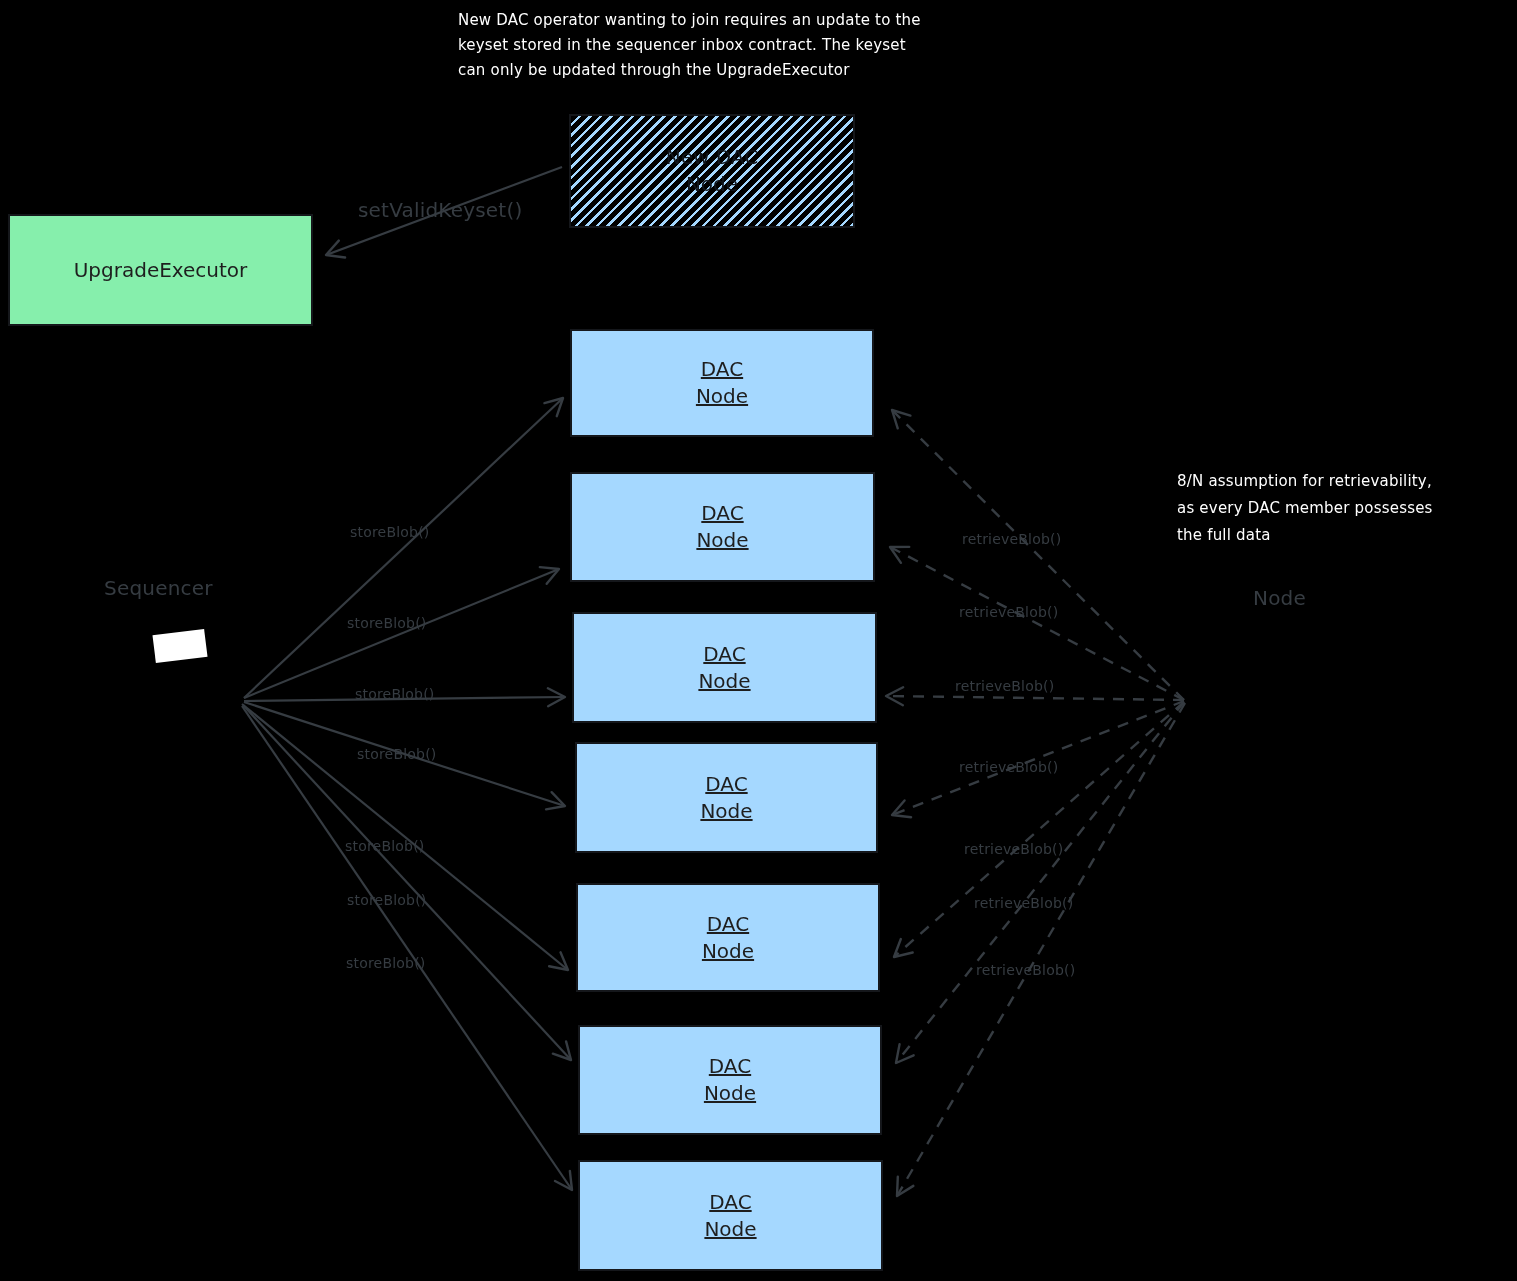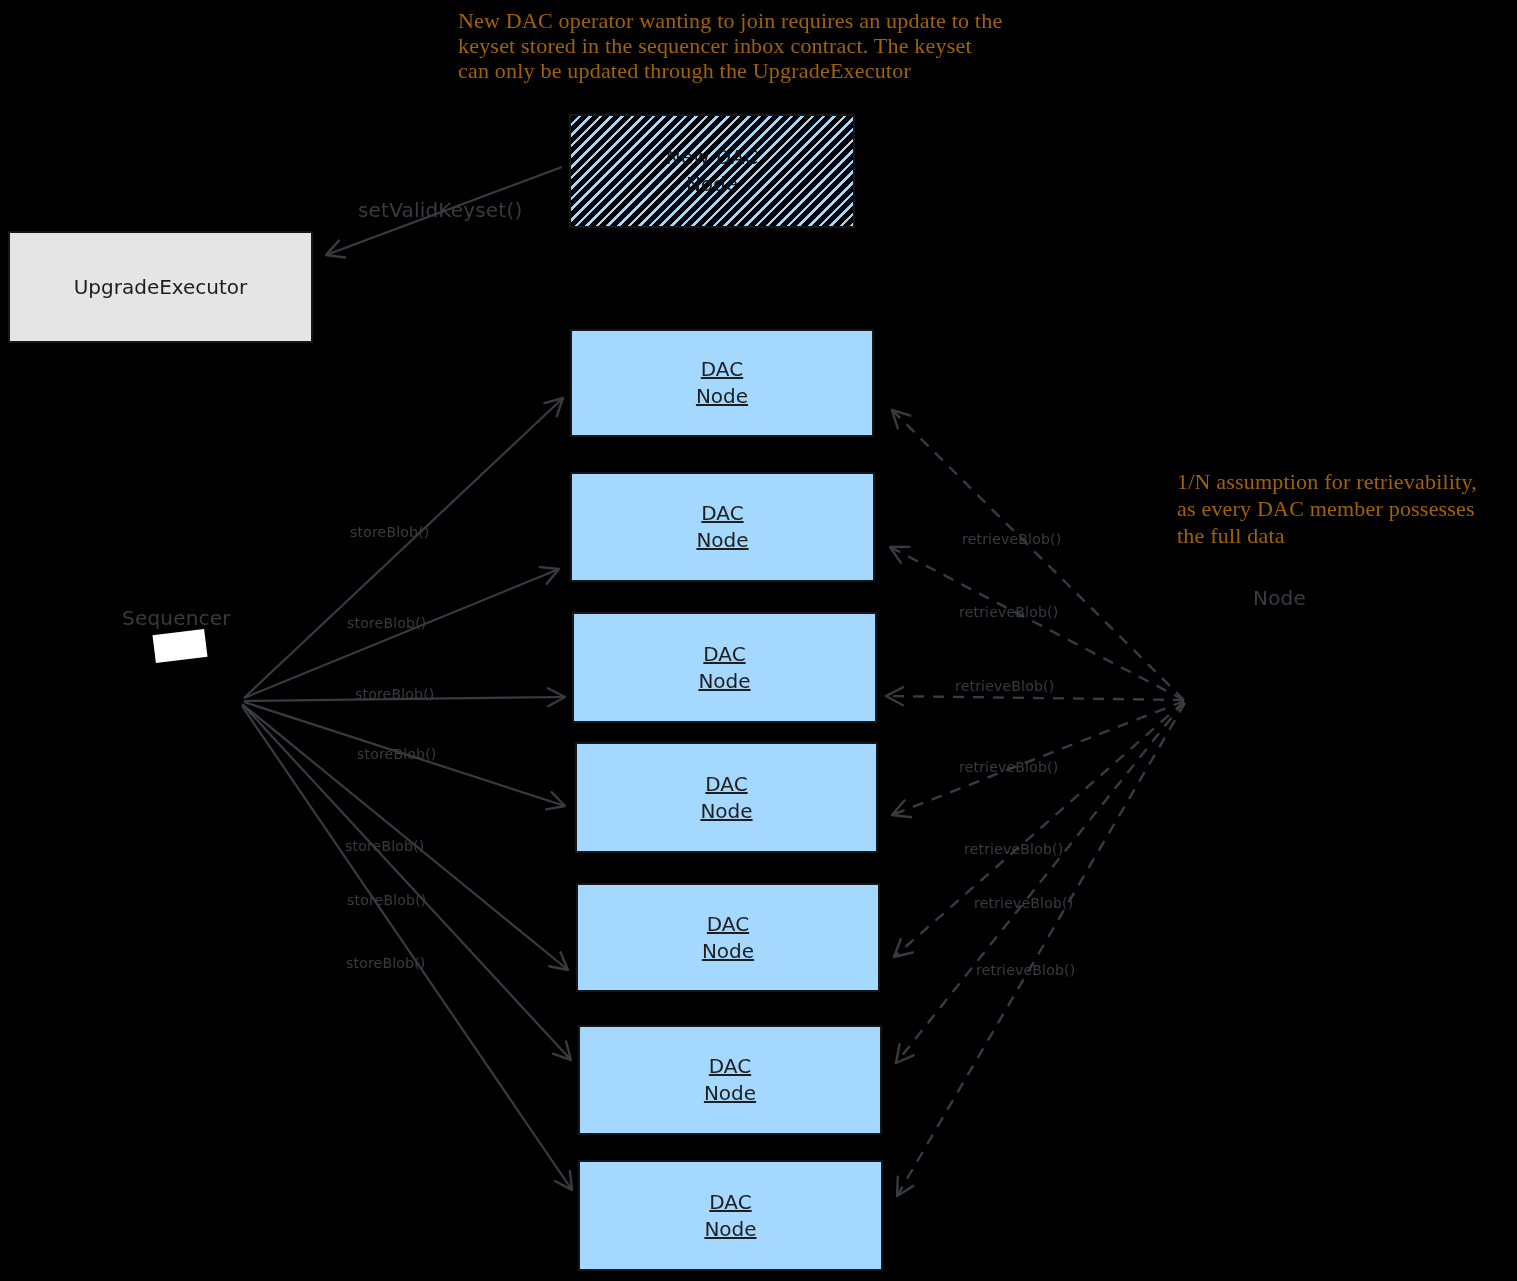--- a/index.html
+++ b/index.html
@@ -1,33 +1,33 @@
 <!DOCTYPE html>
 <html><head>
 <meta charset="utf-8">
 <style>
   html,body{margin:0;padding:0;background:#000;}
   .canvas{
     position:relative;width:1517px;height:1281px;background:#000;overflow:hidden;
     font-family:"DejaVu Sans",sans-serif;
   }
   .note{
-    position:absolute;color:#a16207;font-size:22px;line-height:25px;
-    white-space:pre-line;letter-spacing:.2px;font-family:Liberation Serif, serif;
+    position:absolute;color:#ffffff;font-size:15px;line-height:25px;
+    white-space:pre-line;letter-spacing:.2px;
   }
   .edge-label{
     position:absolute;color:#363c42;font-size:14px;white-space:nowrap;letter-spacing:.2px;
   }
   .box{
     position:absolute;display:flex;align-items:center;justify-content:center;
     text-align:center;color:#1e1e1e;font-size:20px;line-height:27px;
     white-space:pre-line;border:2.5px solid #15171b;box-sizing:border-box;
   }
   .box.blue{background:#a5d8ff;text-decoration:underline;}
-  .box.pink{background:#e5e5e5;margin-top:17px;}
+  .box.pink{background:#86efac;}
   .box.hatch{
     background:repeating-linear-gradient(135deg,
       rgba(0,0,0,0) 0px, rgba(0,0,0,0) 5px,
       #a5d8ff 5px, #a5d8ff 7.5px);
     color:#10151c;
   }
   .arrows{position:absolute;inset:0;pointer-events:none;}
   .node-label{position:absolute;color:#363c42;font-size:20px;white-space:nowrap;letter-spacing:.2px;}
   .seq-icon{
     position:absolute;left:154px;top:632px;width:52px;height:28px;background:#ffffff;
@@ -65,35 +65,35 @@
       <line x1="1184" y1="701" x2="892" y2="815" marker-end="url(#ah)"></line>
       <line x1="1184" y1="702" x2="894" y2="957" marker-end="url(#ah)"></line>
       <line x1="1184" y1="702" x2="896" y2="1063" marker-end="url(#ah)"></line>
       <line x1="1185" y1="703" x2="897" y2="1196" marker-end="url(#ah)"></line>
     </g>
   </svg>
 
   <div class="note" style="left:458px;top:8px;">New DAC operator wanting to join requires an update to the
 keyset stored in the sequencer inbox contract. The keyset
 can only be updated through the UpgradeExecutor</div>
-  <div class="note" style="left:1177px;top:468px;line-height:27px;">1/N assumption for retrievability,
+  <div class="note" style="left:1177px;top:468px;line-height:27px;">8/N assumption for retrievability,
 as every DAC member possesses
 the full data</div>
 
   <div class="box hatch" style="left:569px;top:114px;width:286px;height:114px;">
     <span>New DAC
 Node</span>
   </div>
 
   <div class="box pink" style="left:8px;top:214px;width:305px;height:112px;">
     <span>UpgradeExecutor</span>
   </div>
   <span class="edge-label" style="left:358px;top:198px;font-size:20px;">setValidKeyset()</span>
 
-  <span class="node-label" style="left:122px;top:576px;margin-top:30px;">Sequencer</span>
+  <span class="node-label" style="left:104px;top:576px;">Sequencer</span>
   <div class="seq-icon"></div>
 
   <span class="node-label" style="left:1253px;top:586px;">Node</span>
 
   <div class="box blue" style="left:570px;top:329px;width:304px;height:108px;">
     <span>DAC
 Node</span>
   </div>
   <div class="box blue" style="left:570px;top:472px;width:305px;height:110px;">
     <span>DAC

